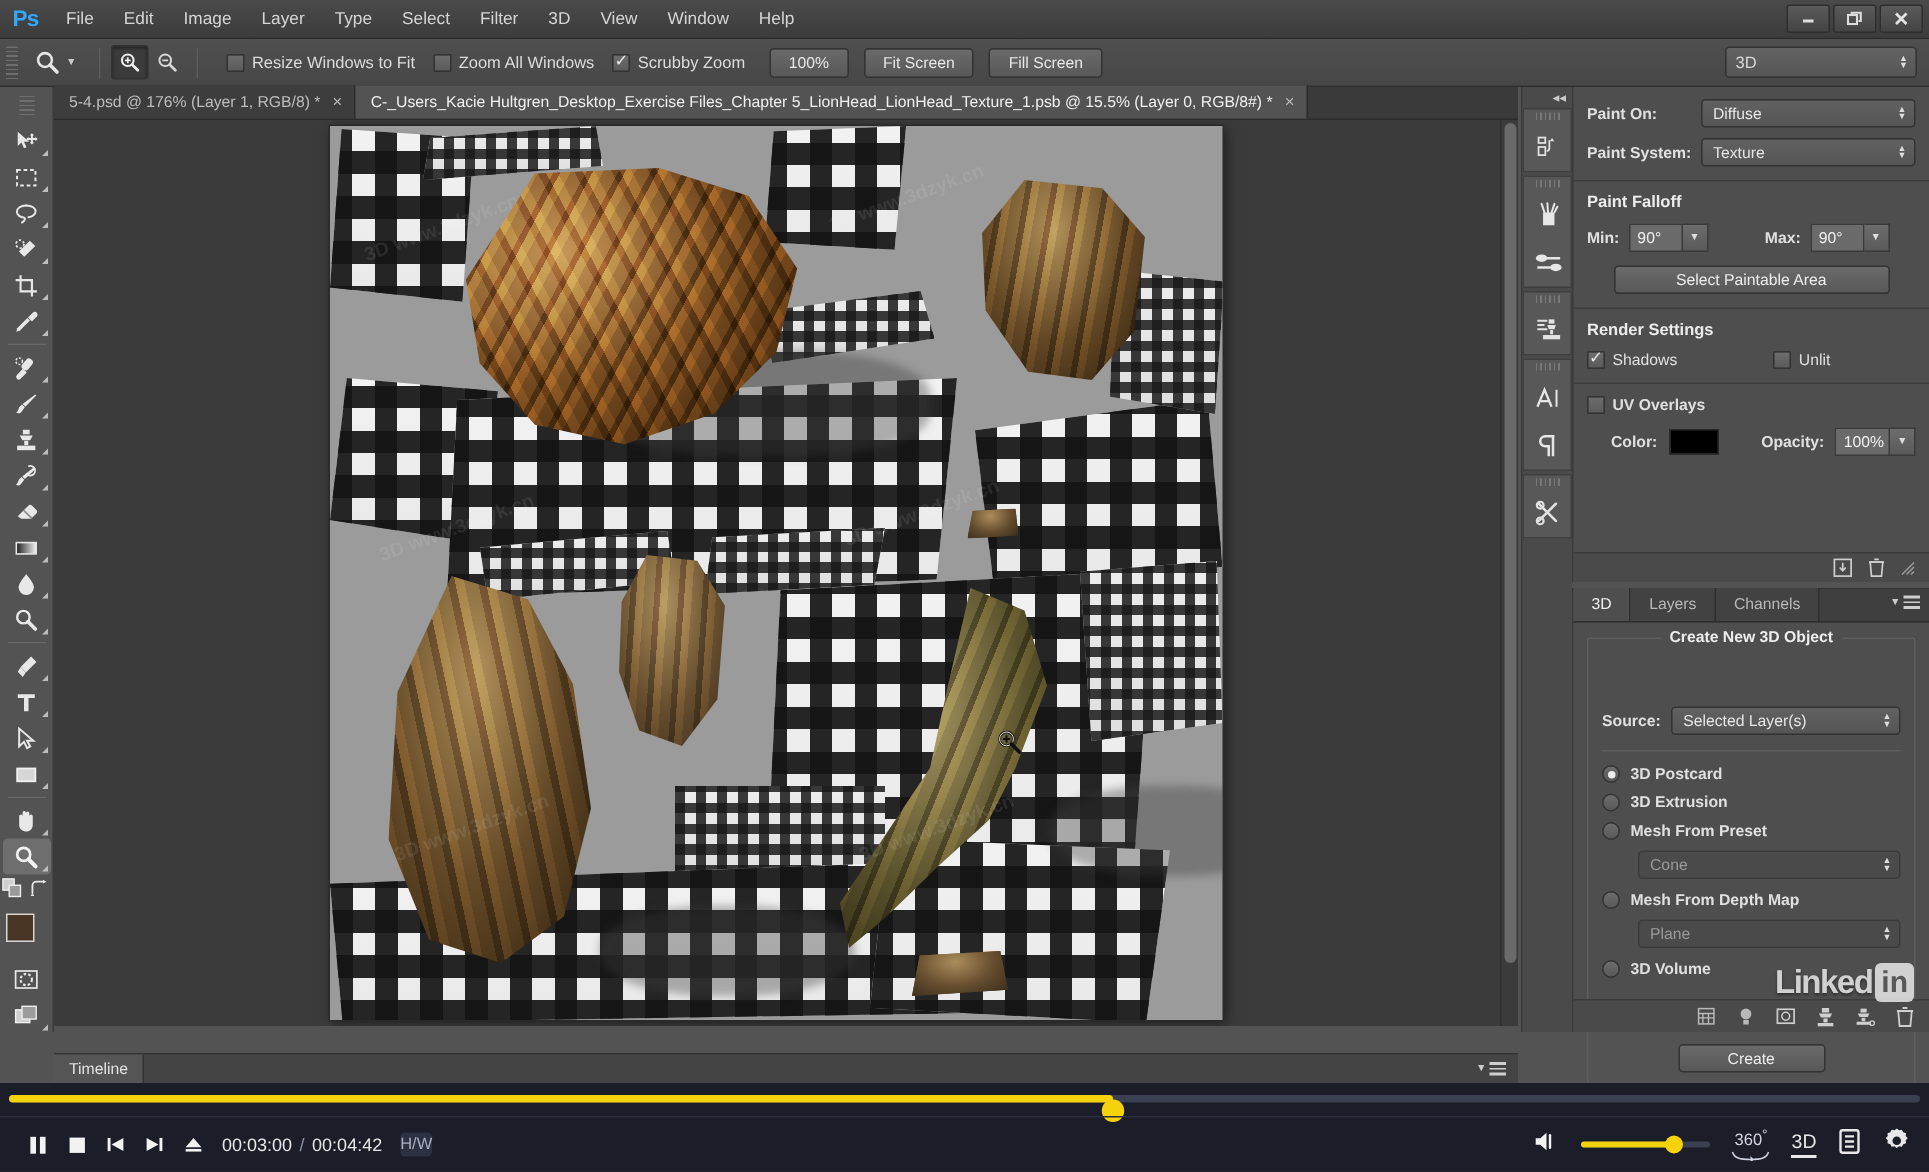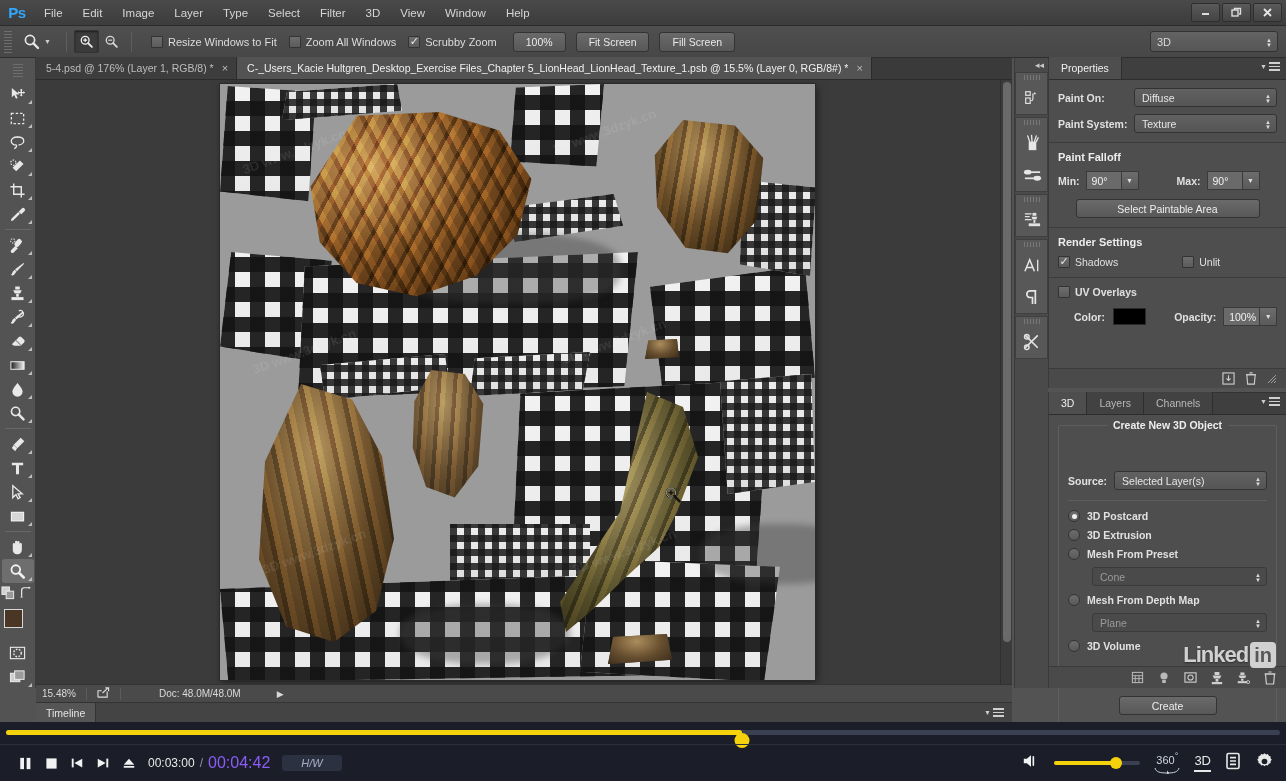--- a/index.html
+++ b/index.html
@@ -382,24 +382,24 @@
     position: absolute; left: 0; top: 22px; width: 1286px; height: 37px;
     border-top: 1px solid #2a2e3d;
     display: flex; align-items: center; padding: 0 12px;
   }
   .ctl-btn {
     width: 26px; height: 26px; display: flex; align-items: center; justify-content: center;
     cursor: pointer;
   }
   .time-txt { font-size: 12px; color: #e8e8e8; margin-left: 6px; }
   .time-sep { font-size: 12px; color: #8d93a6; margin: 0 5px; }
-  .time-total { font-size: 16px; color: #8b5cf6; }
+  .time-total { font-size: 12px; color: #e5e5e5; }
   .hw-badge {
-    margin-left: 12px; padding: 2px 19px; background: #2c3142; border-radius: 3px;
-    font-size: 11px; color: #a9afc2; cursor: pointer; font-style: italic;
+    margin-left: 12px; padding: 2px 0; background: #2c3142; border-radius: 3px;
+    font-size: 11px; color: #a9afc2; cursor: pointer;
   }
   .right-ctls { margin-left: auto; display: flex; align-items: center; gap: 14px; }
   .vol-track {
     position: relative; width: 86px; height: 4px; background: #3a3f51; border-radius: 2px;
   }
   .vol-fill { position: absolute; left: 0; top: 0; height: 4px; background: #f5d20b; border-radius: 2px; }
   .vol-knob {
     position: absolute; top: -4px; width: 12px; height: 12px; background: #f5d20b;
     border-radius: 50%; transform: translateX(-50%);
   }
@@ -779,34 +779,20 @@
           <path d="M4.6 6.6 H9.4 M7 4.2 V9" stroke="#111" stroke-width="1.3"></path>
           <path d="M10.4 10 L15.6 15.4" stroke="#111" stroke-width="2.4" stroke-linecap="round"></path>
         </svg>
       </div>
     </div>
 
     <div class="vscroll">
       <div class="vthumb"></div>
     </div>
 
-    <div class="statusbar">
-      <span>15.48%</span>
-      <span class="st-sep"></span>
-      <span>
-        <svg width="13" height="12" viewBox="0 0 14 13">
-          <path d="M1 11 V4 H5" fill="none" stroke="#ddd" stroke-width="1.2"></path>
-          <path d="M1 11 H11 V5" fill="none" stroke="#ddd" stroke-width="1.2"></path>
-          <path d="M6 6.5 L12 1 M9 1 h3.5 v3.5" fill="none" stroke="#ddd" stroke-width="1.2"></path>
-        </svg>
-      </span>
-      <span class="st-sep"></span>
-      <span style="margin-left:28px;">Doc: 48.0M/48.0M</span>
-      <span style="margin-left:26px;font-size:9px;">▶</span>
-    </div>
 
     <div class="timeline-strip">
       <div class="tl-tab">Timeline</div>
       <div style="margin-left:auto;padding-right:8px;display:flex;align-items:center;gap:2px;cursor:pointer;">
         <span style="font-size:7px;color:#ccc;">▼</span>
         <span class="hamburger">
             <span></span>
             <span></span>
             <span></span>
           </span>
@@ -880,31 +866,20 @@
           <svg width="19" height="19" viewBox="0 0 20 20">
             <path d="M3 3 L15 15 M15 3 L3 15" stroke="#e2e2e2" stroke-width="1.8" stroke-linecap="round"></path>
             <circle cx="4" cy="4" r="2.4" fill="none" stroke="#e2e2e2" stroke-width="1.5"></circle>
             <circle cx="4" cy="15" r="2.4" fill="none" stroke="#e2e2e2" stroke-width="1.5"></circle>
           </svg>
         </div>
       </div>
     </div>
 
     <div class="panel-props">
-      <div class="panel-tabrow">
-        <div class="panel-tab active">Properties</div>
-        <div class="panel-menu">
-          <span style="font-size:7px;color:#ccc;">▼</span>
-          <span class="hamburger">
-              <span></span>
-              <span></span>
-              <span></span>
-            </span>
-        </div>
-      </div>
 
 
       <div class="prop-section">
         <div class="row">
           <span class="lbl" style="width:76px;">Paint On:</span>
           <div class="sel" style="flex:1;">
             <span>Diffuse</span>
             <span class="spin">
                 <span>▲</span>
                 <span>▼</span>

